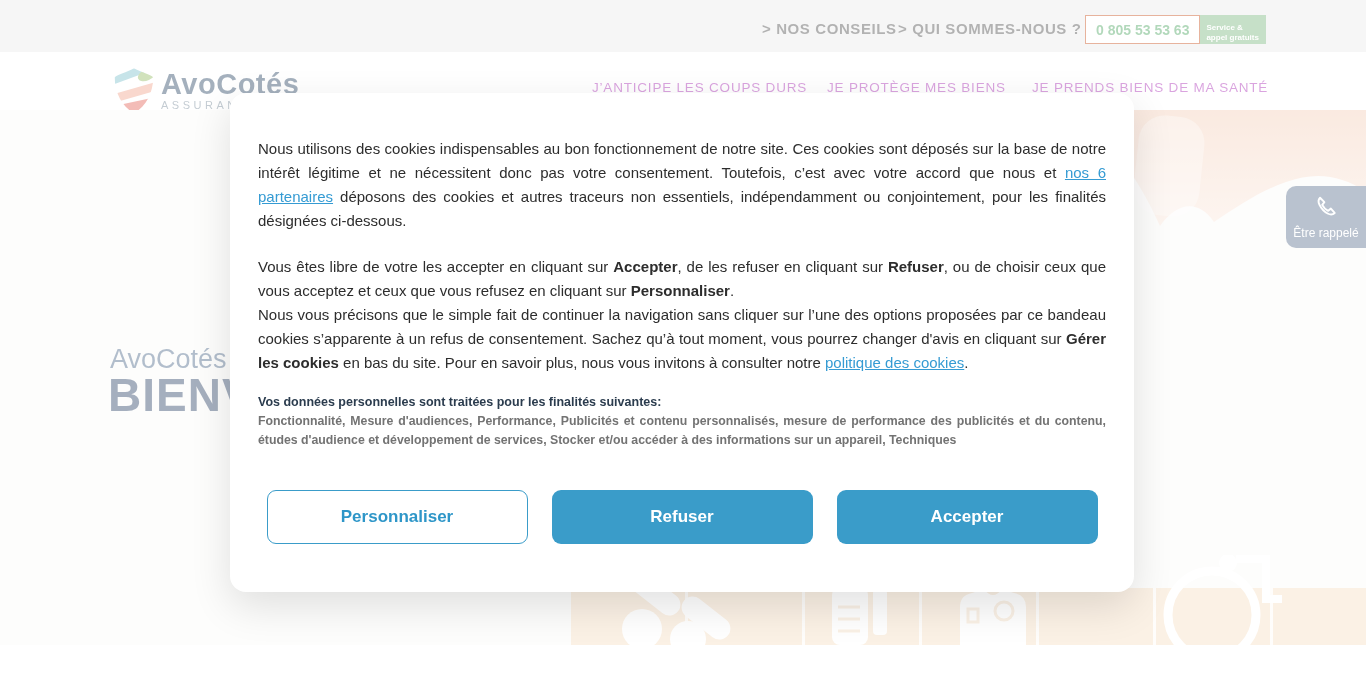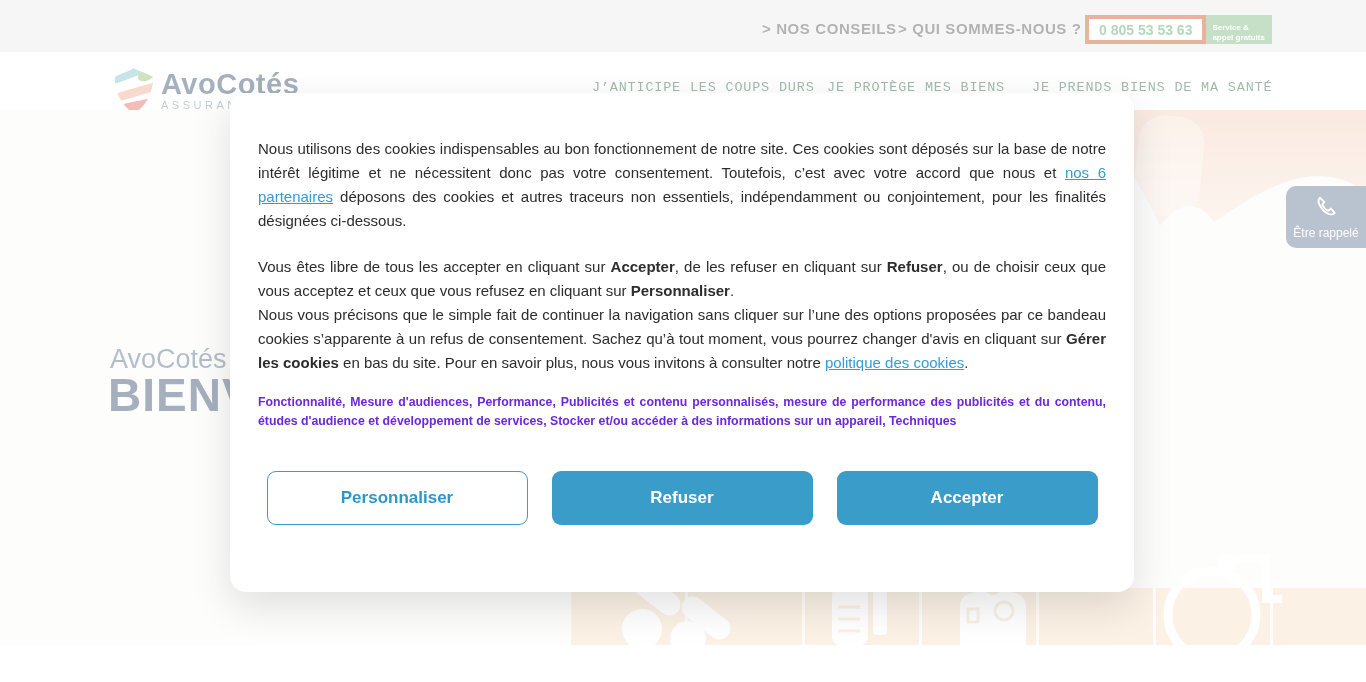--- a/index.html
+++ b/index.html
@@ -8,31 +8,31 @@
   .page { position:relative; width:1366px; height:682px; overflow:hidden; background:#fff; }
 
   
   .topbar { position:absolute; left:0; top:0; width:1366px; height:52px; background:#e9e9e9; }
   .topbar-link { position:absolute; top:20px; font-size:15px; font-weight:700; letter-spacing:.6px;
                  color:#3f3f3f; text-decoration:none; }
   .topbar-link.l1 { left:762px; }
   .topbar-link.l2 { left:898px; }
   .phone-widget { position:absolute; left:1085px; top:15px; height:29px; display:flex; cursor:pointer; }
   .phone-number { display:flex; align-items:center; padding:0 10px; background:#fff;
-                  border:4px solid #c2410c; color:#3f9f55; font-size:14px; font-weight:700; }
+                  border:1px solid #c2410c; color:#3f9f55; font-size:14px; font-weight:700; }
   .phone-badge { width:66px; background:#70b175; color:#fff; font-size:8px; font-weight:700;
                  line-height:10px; padding:8px 6px; }
 
   .header { position:absolute; left:0; top:52px; width:1366px; height:58px; background:#ffffff; }
   .logo { position:absolute; left:112px; top:14px; display:flex; align-items:flex-start; gap:5px; cursor:pointer; }
   .logo-text { display:flex; flex-direction:column; margin-top:4px; }
   .logo-name { font-size:29px; font-weight:800; color:#1c3a5a; letter-spacing:.5px; line-height:28px; }
   .logo-tagline { font-size:11px; letter-spacing:3.5px; color:#6c8091; margin-top:1px; }
-  .main-nav a { position:absolute; top:28px; font-size:13.5px; letter-spacing:.8px; color:#14532d;
-                text-decoration:none; white-space:nowrap;font-family:Liberation Mono, monospace; }
+  .main-nav a { position:absolute; top:28px; font-size:13.5px; letter-spacing:.8px; color:#a21caf;
+                text-decoration:none; white-space:nowrap; }
   .main-nav a.n1 { left:592px; }
   .main-nav a.n2 { left:827px; }
   .main-nav a.n3 { left:1032px; }
 
   .hero { position:absolute; left:0; top:110px; width:1366px; height:535px; background:#faf9f7; overflow:hidden; }
   .hand-photo { position:absolute; right:0; top:0; width:236px; height:130px; }
   .hero-intro { position:absolute; left:110px; top:234px; font-size:27px; color:#3f5d80; white-space:nowrap; }
   .hero-headline { position:absolute; left:108px; top:258px; font-size:46px; font-weight:800;
                    letter-spacing:1px; color:#1e375c; white-space:nowrap; }
   .callback-btn { position:absolute; right:0; top:76px; width:80px; height:62px; background:#506787;
@@ -52,21 +52,21 @@
   
   .modal { position:absolute; left:230px; top:93px; width:904px; height:499px; background:#fff;
            border-radius:16px; box-shadow:0 14px 40px rgba(0,0,0,.12); z-index:20;
            padding:44px 28px 0 28px; }
   .para { font-size:15px; line-height:24px; color:#2d2d2d; text-align:justify; }
   .para.p1 { margin-bottom:22px; }
   .para b { font-weight:700; }
   .text-link { color:#359bd3; text-decoration:underline; cursor:pointer; }
   .purposes { margin-top:18px; }
   .purposes-title { font-size:12.5px; font-weight:700; color:#2b3c4e; line-height:19px; }
-  .purposes-list { font-size:12.3px; font-weight:700; color:#6d28d9; line-height:19px; text-align:justify; }
+  .purposes-list { font-size:12.3px; font-weight:700; color:#737373; line-height:19px; text-align:justify; }
   .btn-row { margin-top:40px; display:flex; justify-content:center; gap:24px; }
   .cbtn { width:261px; height:54px; border-radius:9px; font-family:"Liberation Sans",sans-serif;
           font-size:17px; font-weight:700; cursor:pointer; }
   .cbtn.outline { background:#fff; border:1px solid #3a9cc9; color:#2e96c8; }
   .cbtn.solid { background:#3a9cc9; border:none; color:#fff; }
 </style>
 </head>
 <body>
 
 <div class="page">
@@ -167,25 +167,26 @@
     </div>
   </div>
 
   <div class="bottom-strip"></div>
 
   <div class="dim-overlay"></div>
 
   <div class="modal">
     <p class="para p1"><span>Nous utilisons des cookies indispensables au bon fonctionnement de notre site. Ces cookies sont déposés sur la base de notre intérêt légitime et ne nécessitent donc pas votre consentement. Toutefois, c’est avec votre accord que nous et </span><span class="text-link">nos 6 partenaires</span><span> déposons des cookies et autres traceurs non essentiels, indépendamment ou conjointement, pour les finalités désignées ci-dessous.</span></p>
 
-    <p class="para"><span>Vous êtes libre de tous les accepter en cliquant sur </span><b>Accepter</b><span>, de les refuser en cliquant sur </span><b>Refuser</b><span>, ou de choisir ceux que vous acceptez et ceux que vous refusez en cliquant sur </span><b>Personnaliser</b><span>.</span></p>
+    <p class="para"><span>Vous êtes libre de votre les accepter en cliquant sur </span><b>Accepter</b><span>, de les refuser en cliquant sur </span><b>Refuser</b><span>, ou de choisir ceux que vous acceptez et ceux que vous refusez en cliquant sur </span><b>Personnaliser</b><span>.</span></p>
 
     <p class="para"><span>Nous vous précisons que le simple fait de continuer la navigation sans cliquer sur l’une des options proposées par ce bandeau cookies s’apparente à un refus de consentement. Sachez qu’à tout moment, vous pourrez changer d'avis en cliquant sur </span><b>Gérer les cookies</b><span> en bas du site. Pour en savoir plus, nous vous invitons à consulter notre </span><span class="text-link">politique des cookies</span><span>.</span></p>
 
     <div class="purposes">
+      <div class="purposes-title">Vos données personnelles sont traitées pour les finalités suivantes:</div>
       <div class="purposes-list">Fonctionnalité, Mesure d'audiences, Performance, Publicités et contenu personnalisés, mesure de performance des publicités et du contenu, études d'audience et développement de services, Stocker et/ou accéder à des informations sur un appareil, Techniques</div>
     </div>
 
     <div class="btn-row">
       <button class="cbtn outline">Personnaliser</button>
       <button class="cbtn solid">Refuser</button>
       <button class="cbtn solid">Accepter</button>
     </div>
   </div>
 

